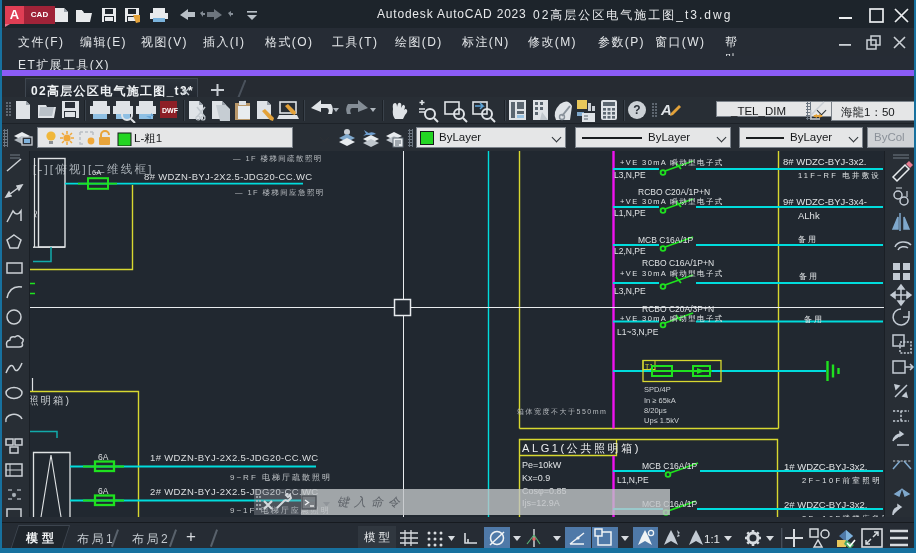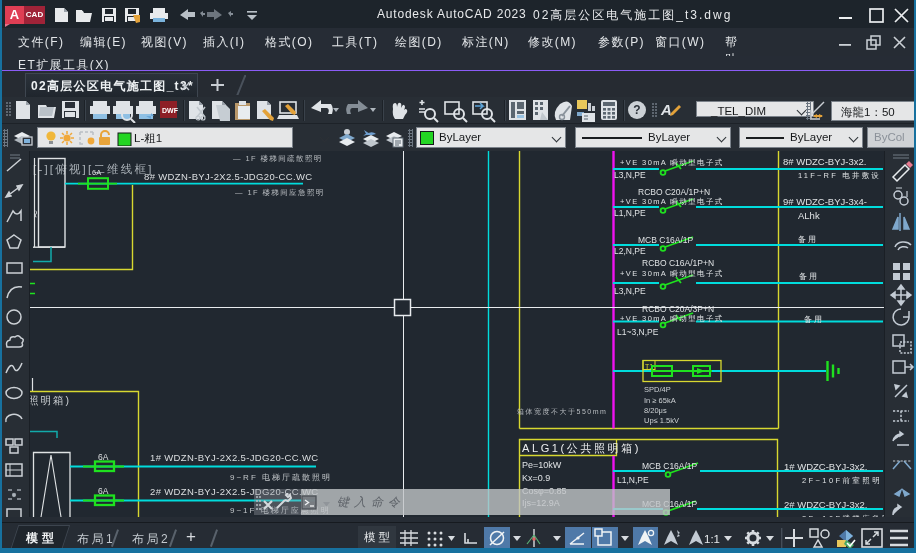--- a/index.html
+++ b/index.html
@@ -2,37 +2,37 @@
 <html><head><meta charset="utf-8">
 <style>
 *{margin:0;padding:0;box-sizing:border-box}
 html,body{width:916px;height:553px;overflow:hidden;background:#212830;font-family:"Liberation Sans",sans-serif}
 #root{position:absolute;left:0;top:0;width:916px;height:553px;background:#262c34}
 .abs{position:absolute}
 .i{position:absolute}
 #titlebar{left:0;top:0;width:916px;height:28px;background:#1d242b}
 #menubar{left:0;top:28px;width:740px;height:28px;background:#262c35}
 #etrow{left:0;top:56px;width:916px;height:14px;background:#262c35}
-#tabrow{left:0;top:70px;width:916px;height:27px;background:#262b32;border-top:1px solid #8b5cf6}
+#tabrow{left:0;top:70px;width:916px;height:27px;background:#262b32;border-top:6px solid #8b5cf6}
 #tb1{left:0;top:97px;width:916px;height:27px;background:#282e35;border-bottom:1px solid #1d2228}
 #tb2{left:0;top:124px;width:916px;height:27px;background:#282e35}
 #lstrip{left:0;top:151px;width:30px;height:366px;background:#282e35;border-right:1px solid #1a1f25}
 #rstrip{left:884px;top:151px;width:32px;height:366px;background:#282e35;border-left:1px solid #1a1f25}
 #statusbar{left:0;top:522px;width:916px;height:31px;background:#262c34;border-top:1px solid #161a1f}
 #bottomline{left:0;top:548px;width:916px;height:5px;background:#17719f}
 .mi{position:absolute;top:5.5px;font-size:12px;color:#e3e6e9;letter-spacing:1.4px}
 .combo{position:absolute;background:#e5e6e7;border:1px solid #7b828a;color:#16181a}
 .chev{position:absolute;width:7px;height:7px;border-right:1.6px solid #2c3136;border-bottom:1.6px solid #2c3136;transform:rotate(45deg)}
 .grip{position:absolute;width:5px;background-image:radial-gradient(circle,#6c7681 1px,transparent 1.1px);background-size:3px 3px}
 </style></head>
 <body>
 <div id="root">
 <div class="abs" id="titlebar">
  <div class="abs" style="left:5px;top:6px;width:19px;height:18px;background:#df3e54;color:#fff;font-weight:bold;font-size:13px;text-align:center;line-height:18px">A</div>
- <div class="abs" style="left:24px;top:6px;width:21px;height:18px;background:#9f2338;color:#fff;font-weight:bold;font-size:8px;text-align:center;line-height:18px">CAD</div>
+ <div class="abs" style="left:24px;top:6px;width:31px;height:18px;background:#9f2338;color:#fff;font-weight:bold;font-size:8px;text-align:center;line-height:18px">CAD</div>
  <div class="abs" style="left:5px;top:24px;width:0;height:0;border-left:5px solid #e8728a;border-bottom:3px solid transparent"></div>
  <svg class="i" style="left:54px;top:7px" width="210" height="16" viewBox="0 0 210 16">
   <g fill="#e8eaec">
           <path d="M1 1h9l4 4v10H1z"></path>
           <path d="M10 1l4 4h-4z" fill="#9aa2aa"></path>
         </g>
   <g fill="#e8eaec">
           <path d="M22 4h7l1 2h8l-2 9H22z"></path>
           <path d="M22 3h6l1 2h-7z"></path>
         </g>
@@ -285,21 +285,21 @@
           <circle cx="656" cy="10" r="1"></circle>
           <circle cx="656" cy="13" r="1"></circle>
           <circle cx="656" cy="16" r="1"></circle>
           <circle cx="656" cy="19" r="1"></circle>
         </g>
  <g transform="translate(661,4)">
           <text x="0" y="14" font-size="15" font-weight="bold" fill="#dfe3e7" font-style="italic">A</text>
           <path d="M10 12l8 -8 2 2 -8 8 -3 1z" fill="#e3a23a"></path>
         </g>
 </svg>
-<div class="combo" style="left:696px;top:4px;width:118px;height:16px">
+<div class="combo" style="left:716px;top:4px;width:118px;height:16px">
  <span class="abs" style="left:14px;top:3px;font-size:11.5px">_TEL_DIM</span>
  <span class="chev" style="right:8px;top:5px"></span>
 </div>
 <div class="grip" style="left:806px;top:5px;height:18px"></div>
 <svg class="i" style="left:810px;top:4px" width="19" height="19" viewBox="0 0 19 19">
         <path d="M1 14 L14 1" stroke="#c9ced4" stroke-width="1.4"></path>
         <path d="M1 9 v9 h9" stroke="#c9ced4" stroke-width="1.4" fill="none"></path>
         <path d="M4 15 l8 0" stroke="#e3a23a" stroke-width="2"></path>
         <path d="M3 15 l4 -2 0 4z M13 15 l-4 -2 0 4z" fill="#e3a23a"></path>
       </svg>

